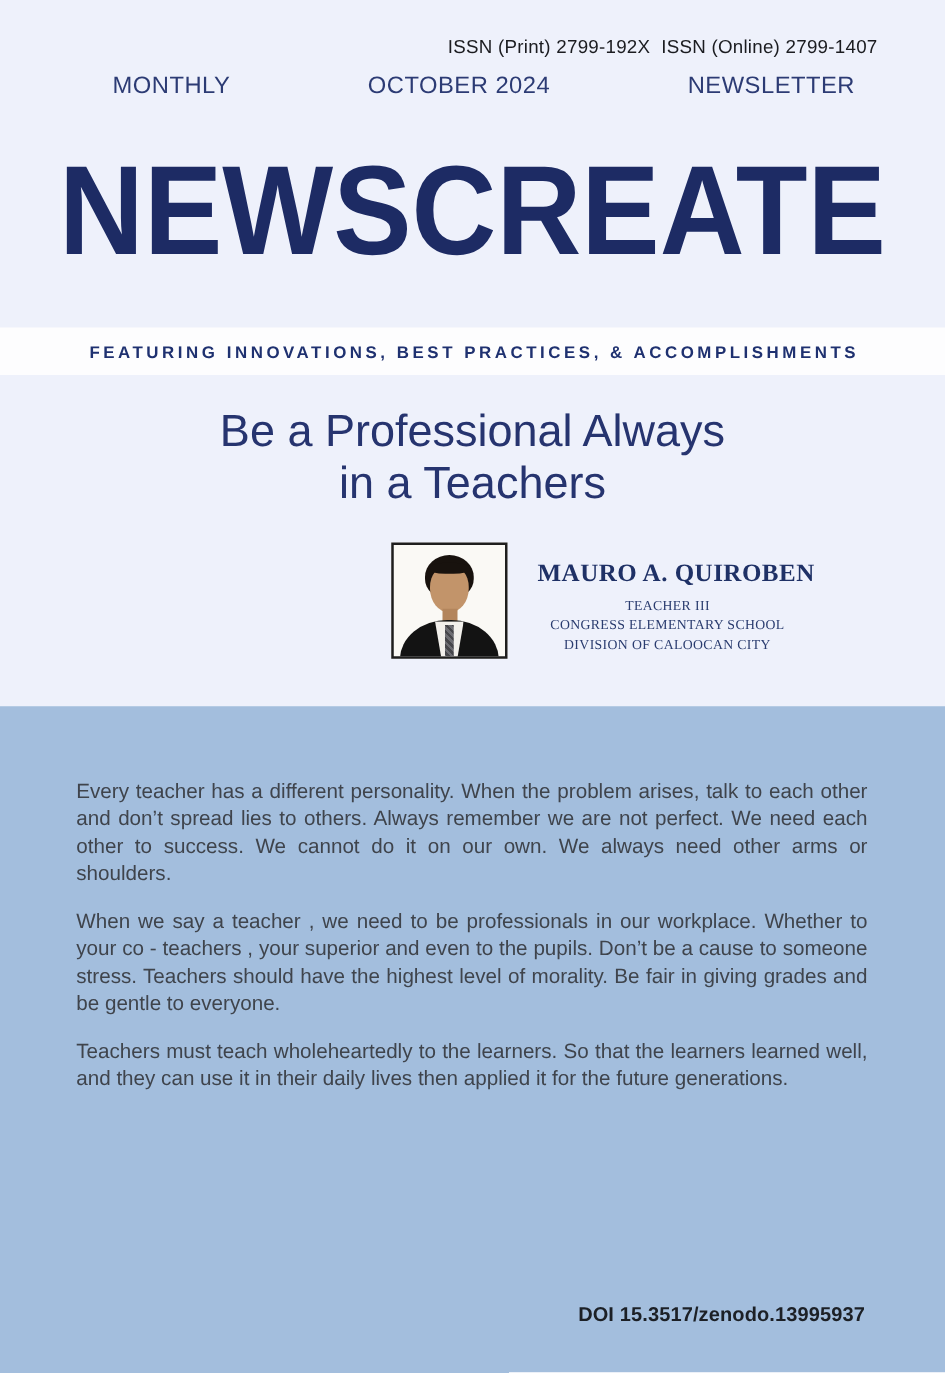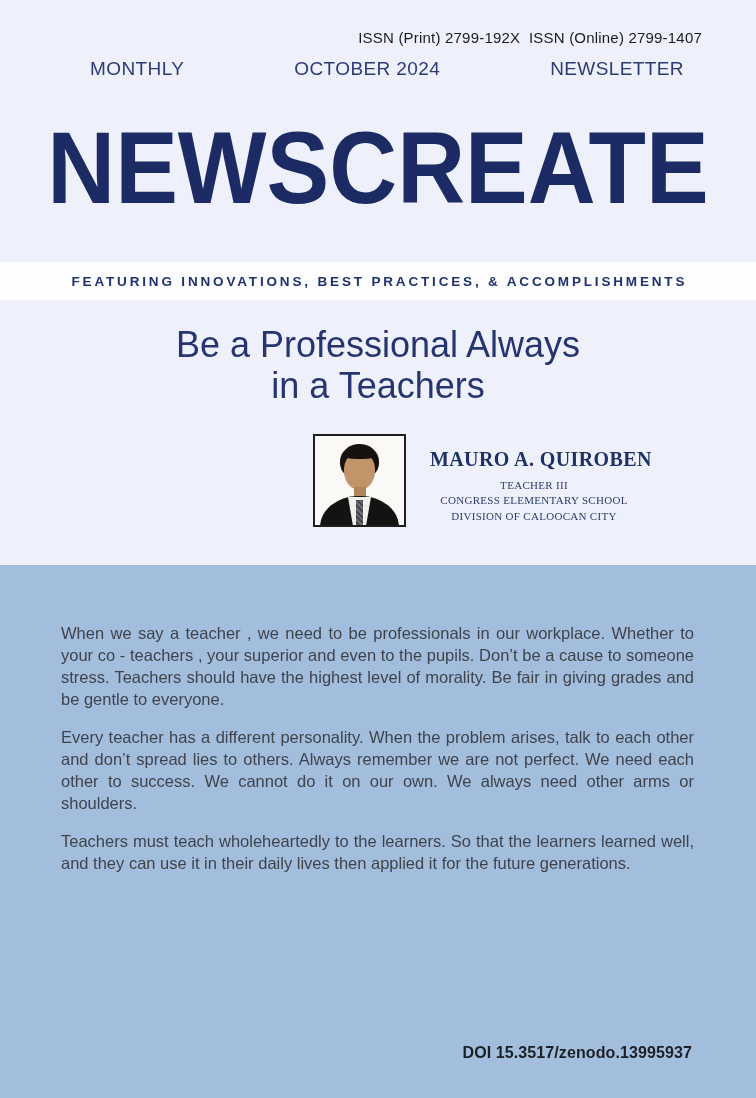--- a/index.html
+++ b/index.html
@@ -128,20 +128,20 @@
     <div class="credentials">
       <div class="author-name">MAURO A. QUIROBEN</div>
       <div class="author-line">TEACHER III</div>
       <div class="author-line">CONGRESS ELEMENTARY SCHOOL</div>
       <div class="author-line">DIVISION OF CALOOCAN CITY</div>
     </div>
   </div>
 
   <div class="body-section">
     <div class="body-copy">
+      <p>Every teacher has a different personality. When the problem arises, talk to each other and don’t spread lies to others. Always remember we are not perfect. We need each other to success. We cannot do it on our own. We always need other arms or shoulders.</p>
       <p>When we say a teacher , we need to be professionals in our workplace. Whether to your co - teachers , your superior and even to the pupils. Don’t be a cause to someone stress. Teachers should have the highest level of morality. Be fair in giving grades and be gentle to everyone.</p>
-      <p>Every teacher has a different personality. When the problem arises, talk to each other and don’t spread lies to others. Always remember we are not perfect. We need each other to success. We cannot do it on our own. We always need other arms or shoulders.</p>
       <p>Teachers must teach wholeheartedly to the learners. So that the learners learned well, and they can use it in their daily lives then applied it for the future generations.</p>
     </div>
     <div class="doi">DOI 15.3517/zenodo.13995937</div>
   </div>
 
 </div>
 
 </body></html>

